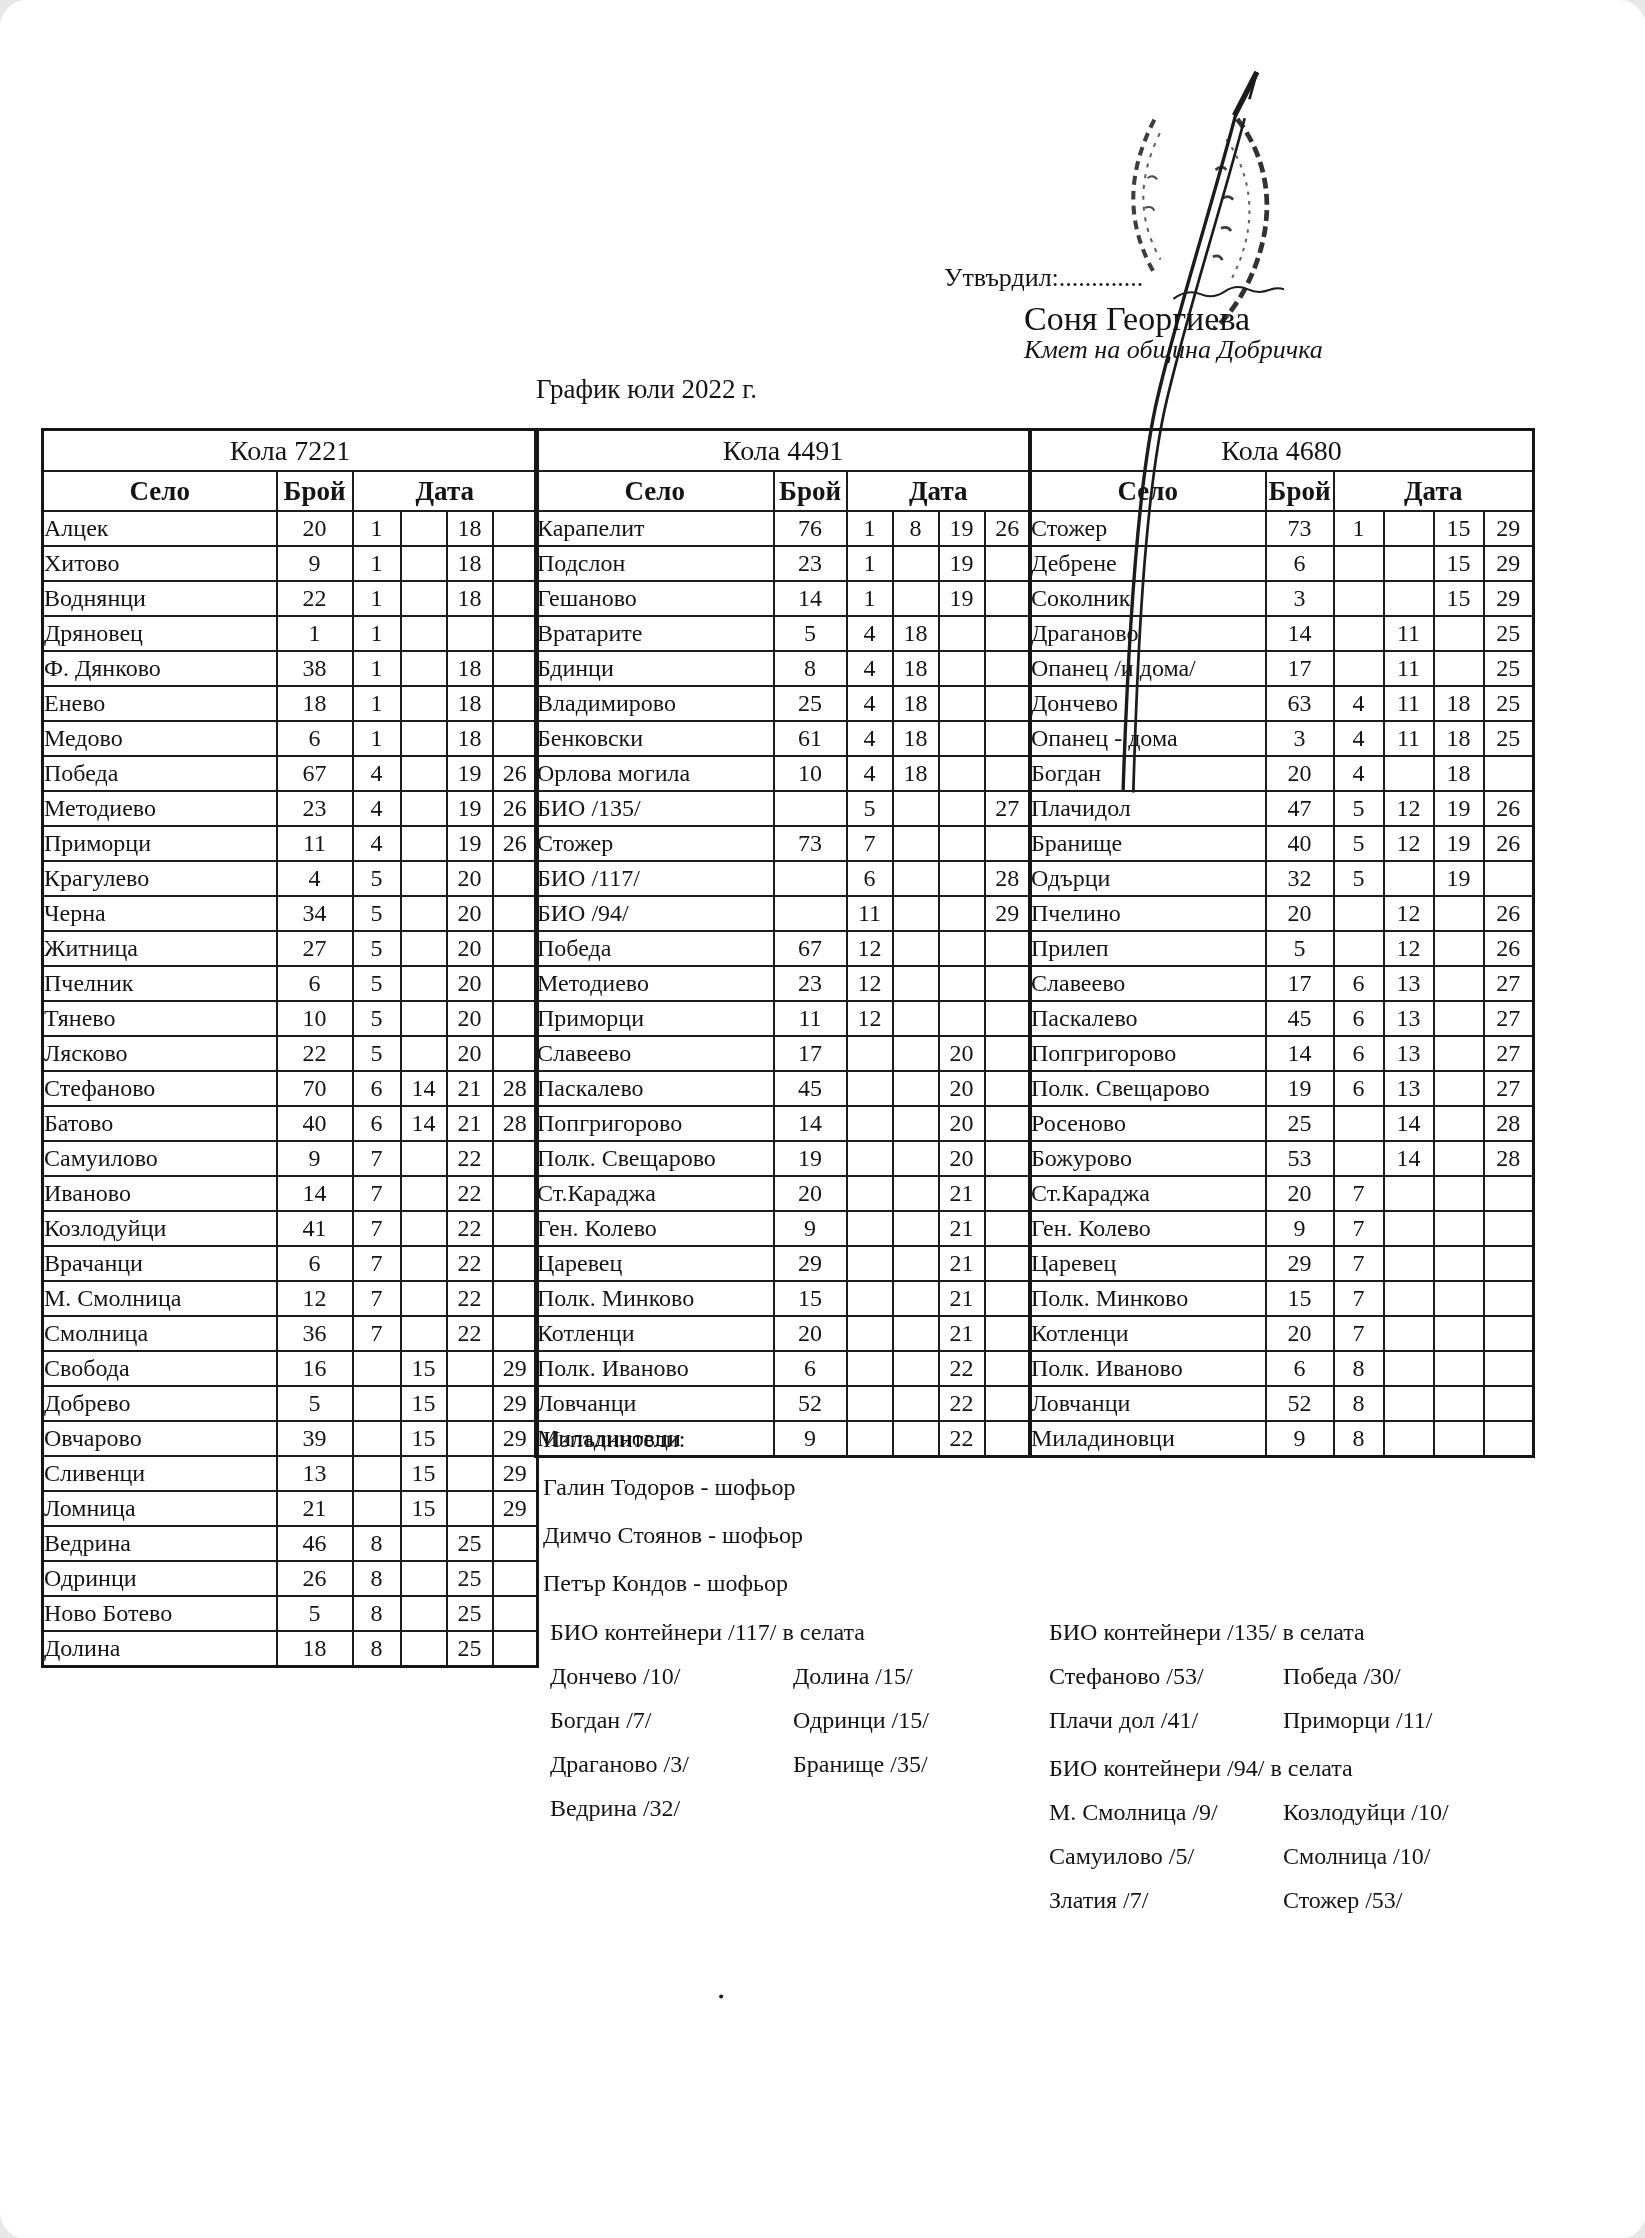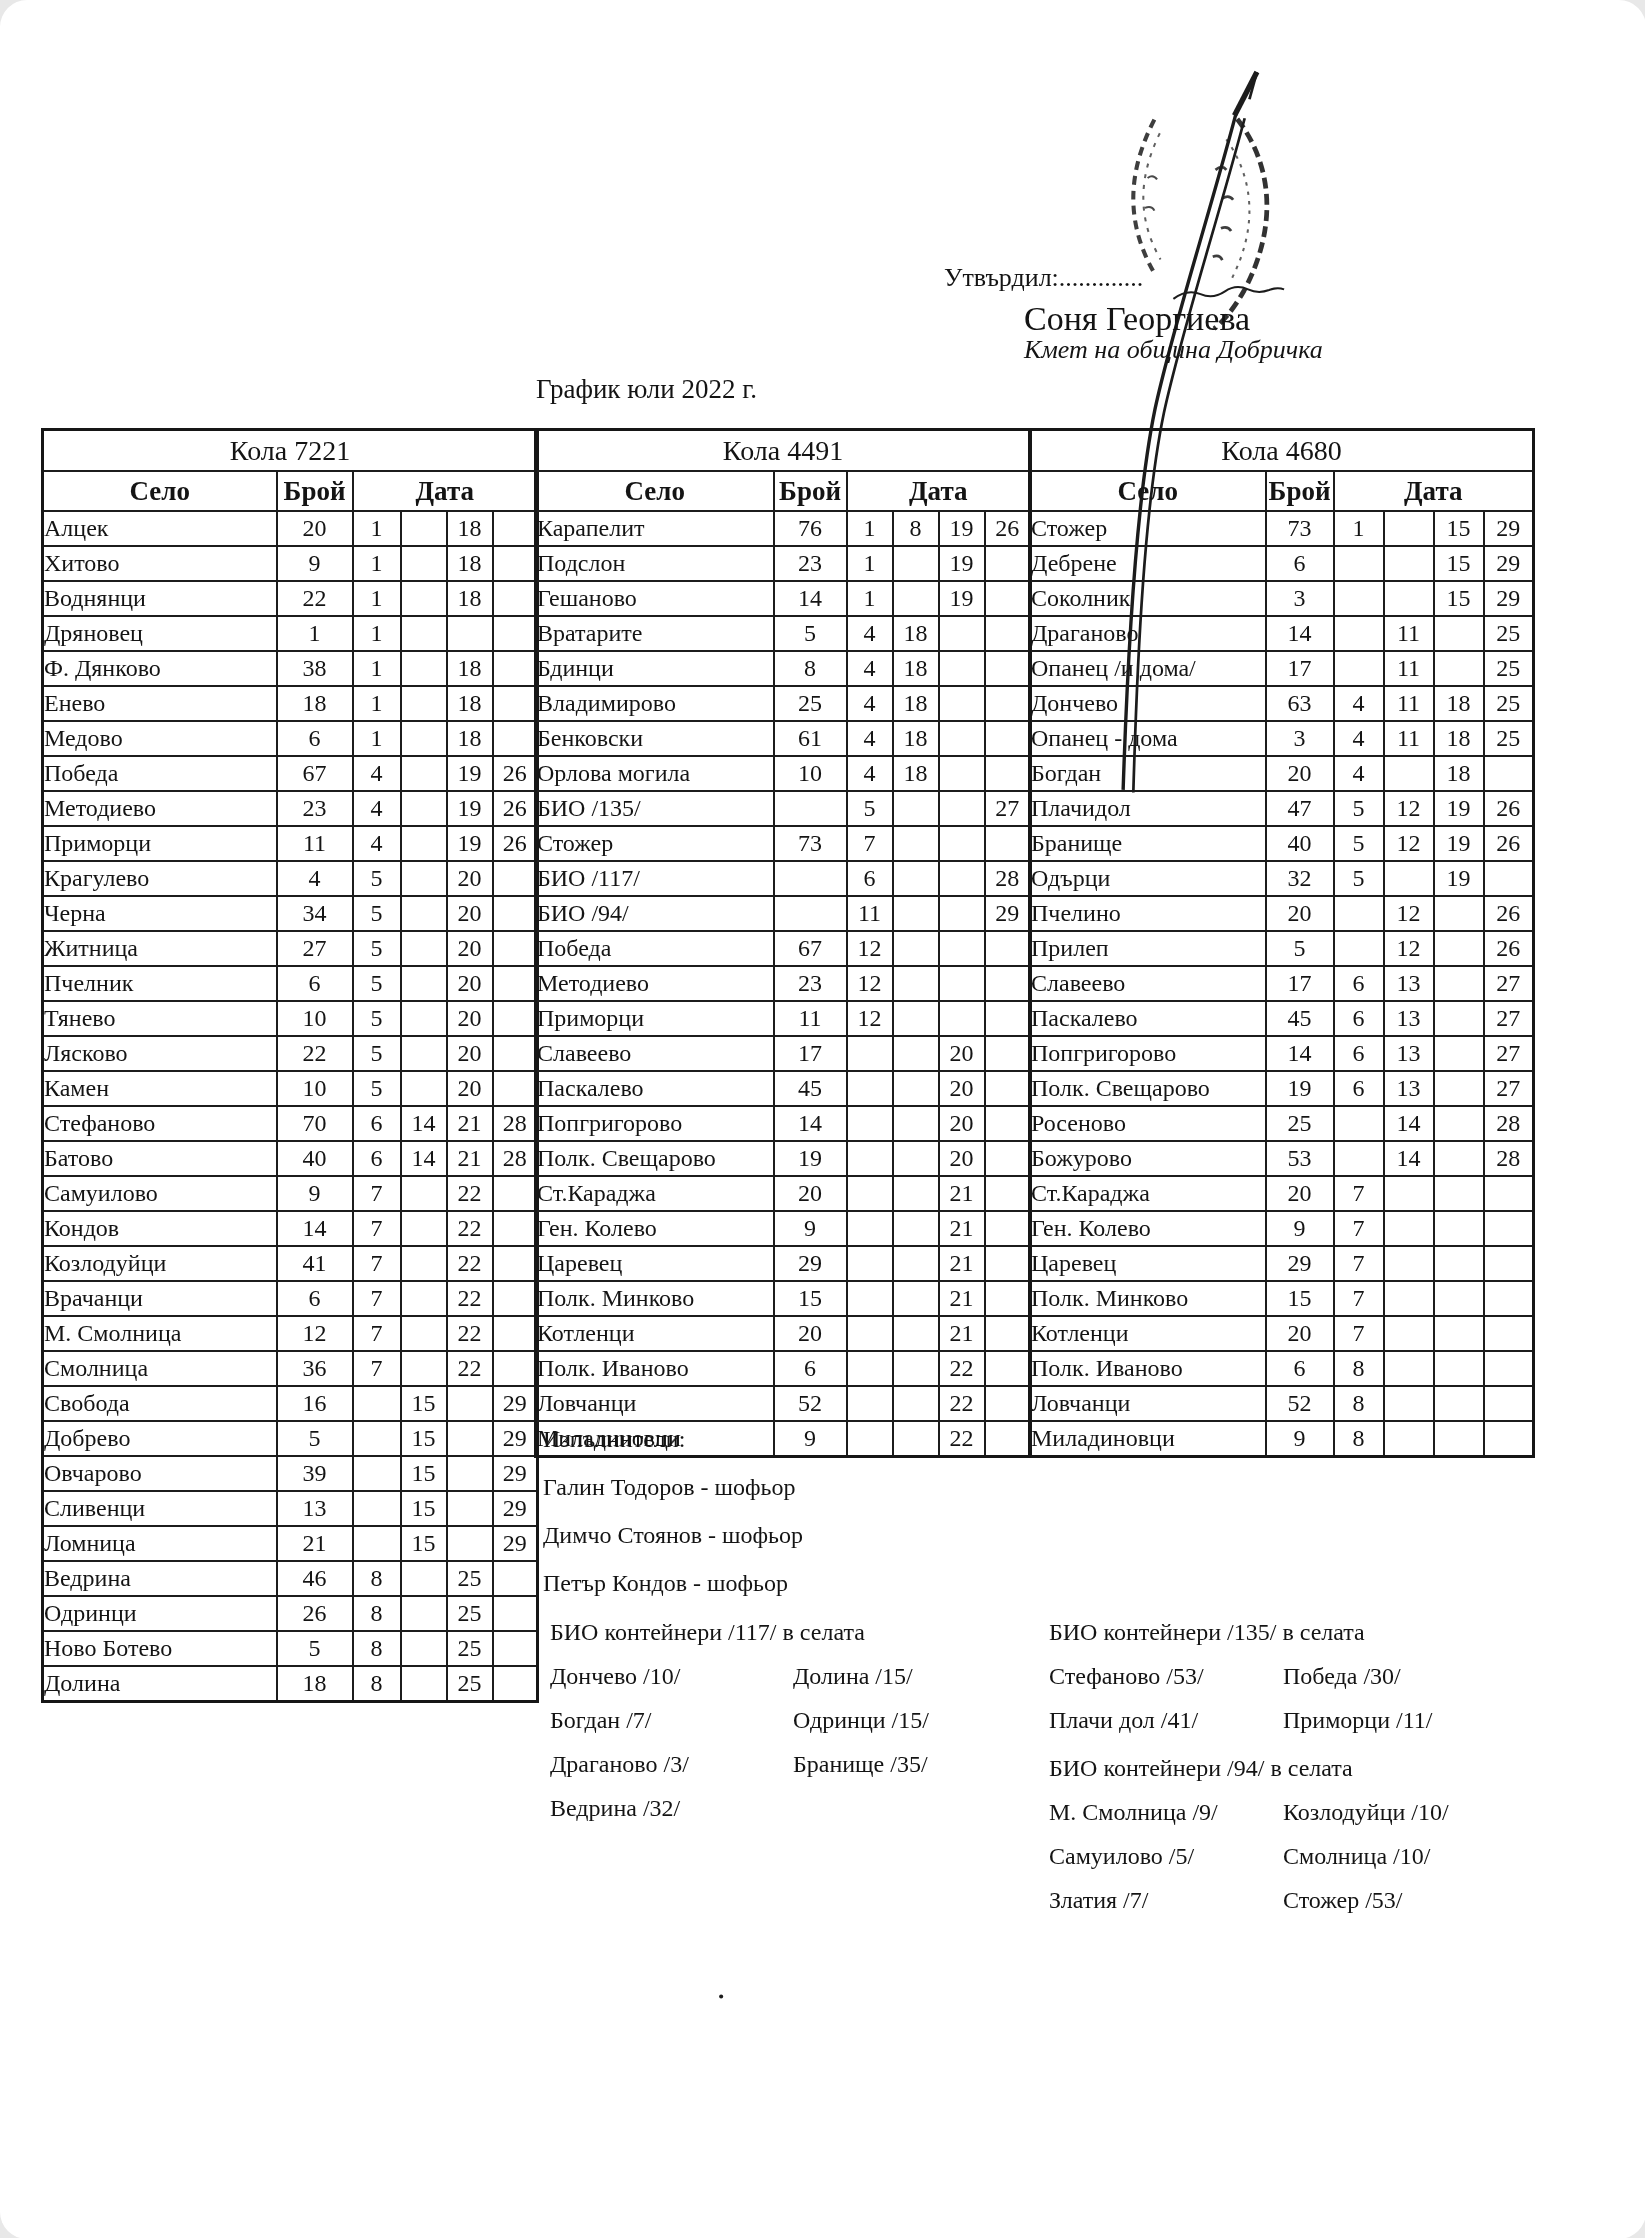--- a/index.html
+++ b/index.html
@@ -227,28 +227,20 @@
         </tr>
         <tr>
           <td class="v">Лясково</td>
           <td class="c">22</td>
           <td class="d d0">5</td>
           <td class="d d1"></td>
           <td class="d d2">20</td>
           <td class="d d3"></td>
         </tr>
         <tr>
-          <td class="v">Камен</td>
-          <td class="c">10</td>
-          <td class="d d0">5</td>
-          <td class="d d1"></td>
-          <td class="d d2">20</td>
-          <td class="d d3"></td>
-        </tr>
-        <tr>
           <td class="v">Стефаново</td>
           <td class="c">70</td>
           <td class="d d0">6</td>
           <td class="d d1">14</td>
           <td class="d d2">21</td>
           <td class="d d3">28</td>
         </tr>
         <tr>
           <td class="v">Батово</td>
           <td class="c">40</td>
@@ -259,21 +251,21 @@
         </tr>
         <tr>
           <td class="v">Самуилово</td>
           <td class="c">9</td>
           <td class="d d0">7</td>
           <td class="d d1"></td>
           <td class="d d2">22</td>
           <td class="d d3"></td>
         </tr>
         <tr>
-          <td class="v">Кондов</td>
+          <td class="v">Иваново</td>
           <td class="c">14</td>
           <td class="d d0">7</td>
           <td class="d d1"></td>
           <td class="d d2">22</td>
           <td class="d d3"></td>
         </tr>
         <tr>
           <td class="v">Козлодуйци</td>
           <td class="c">41</td>
           <td class="d d0">7</td>

